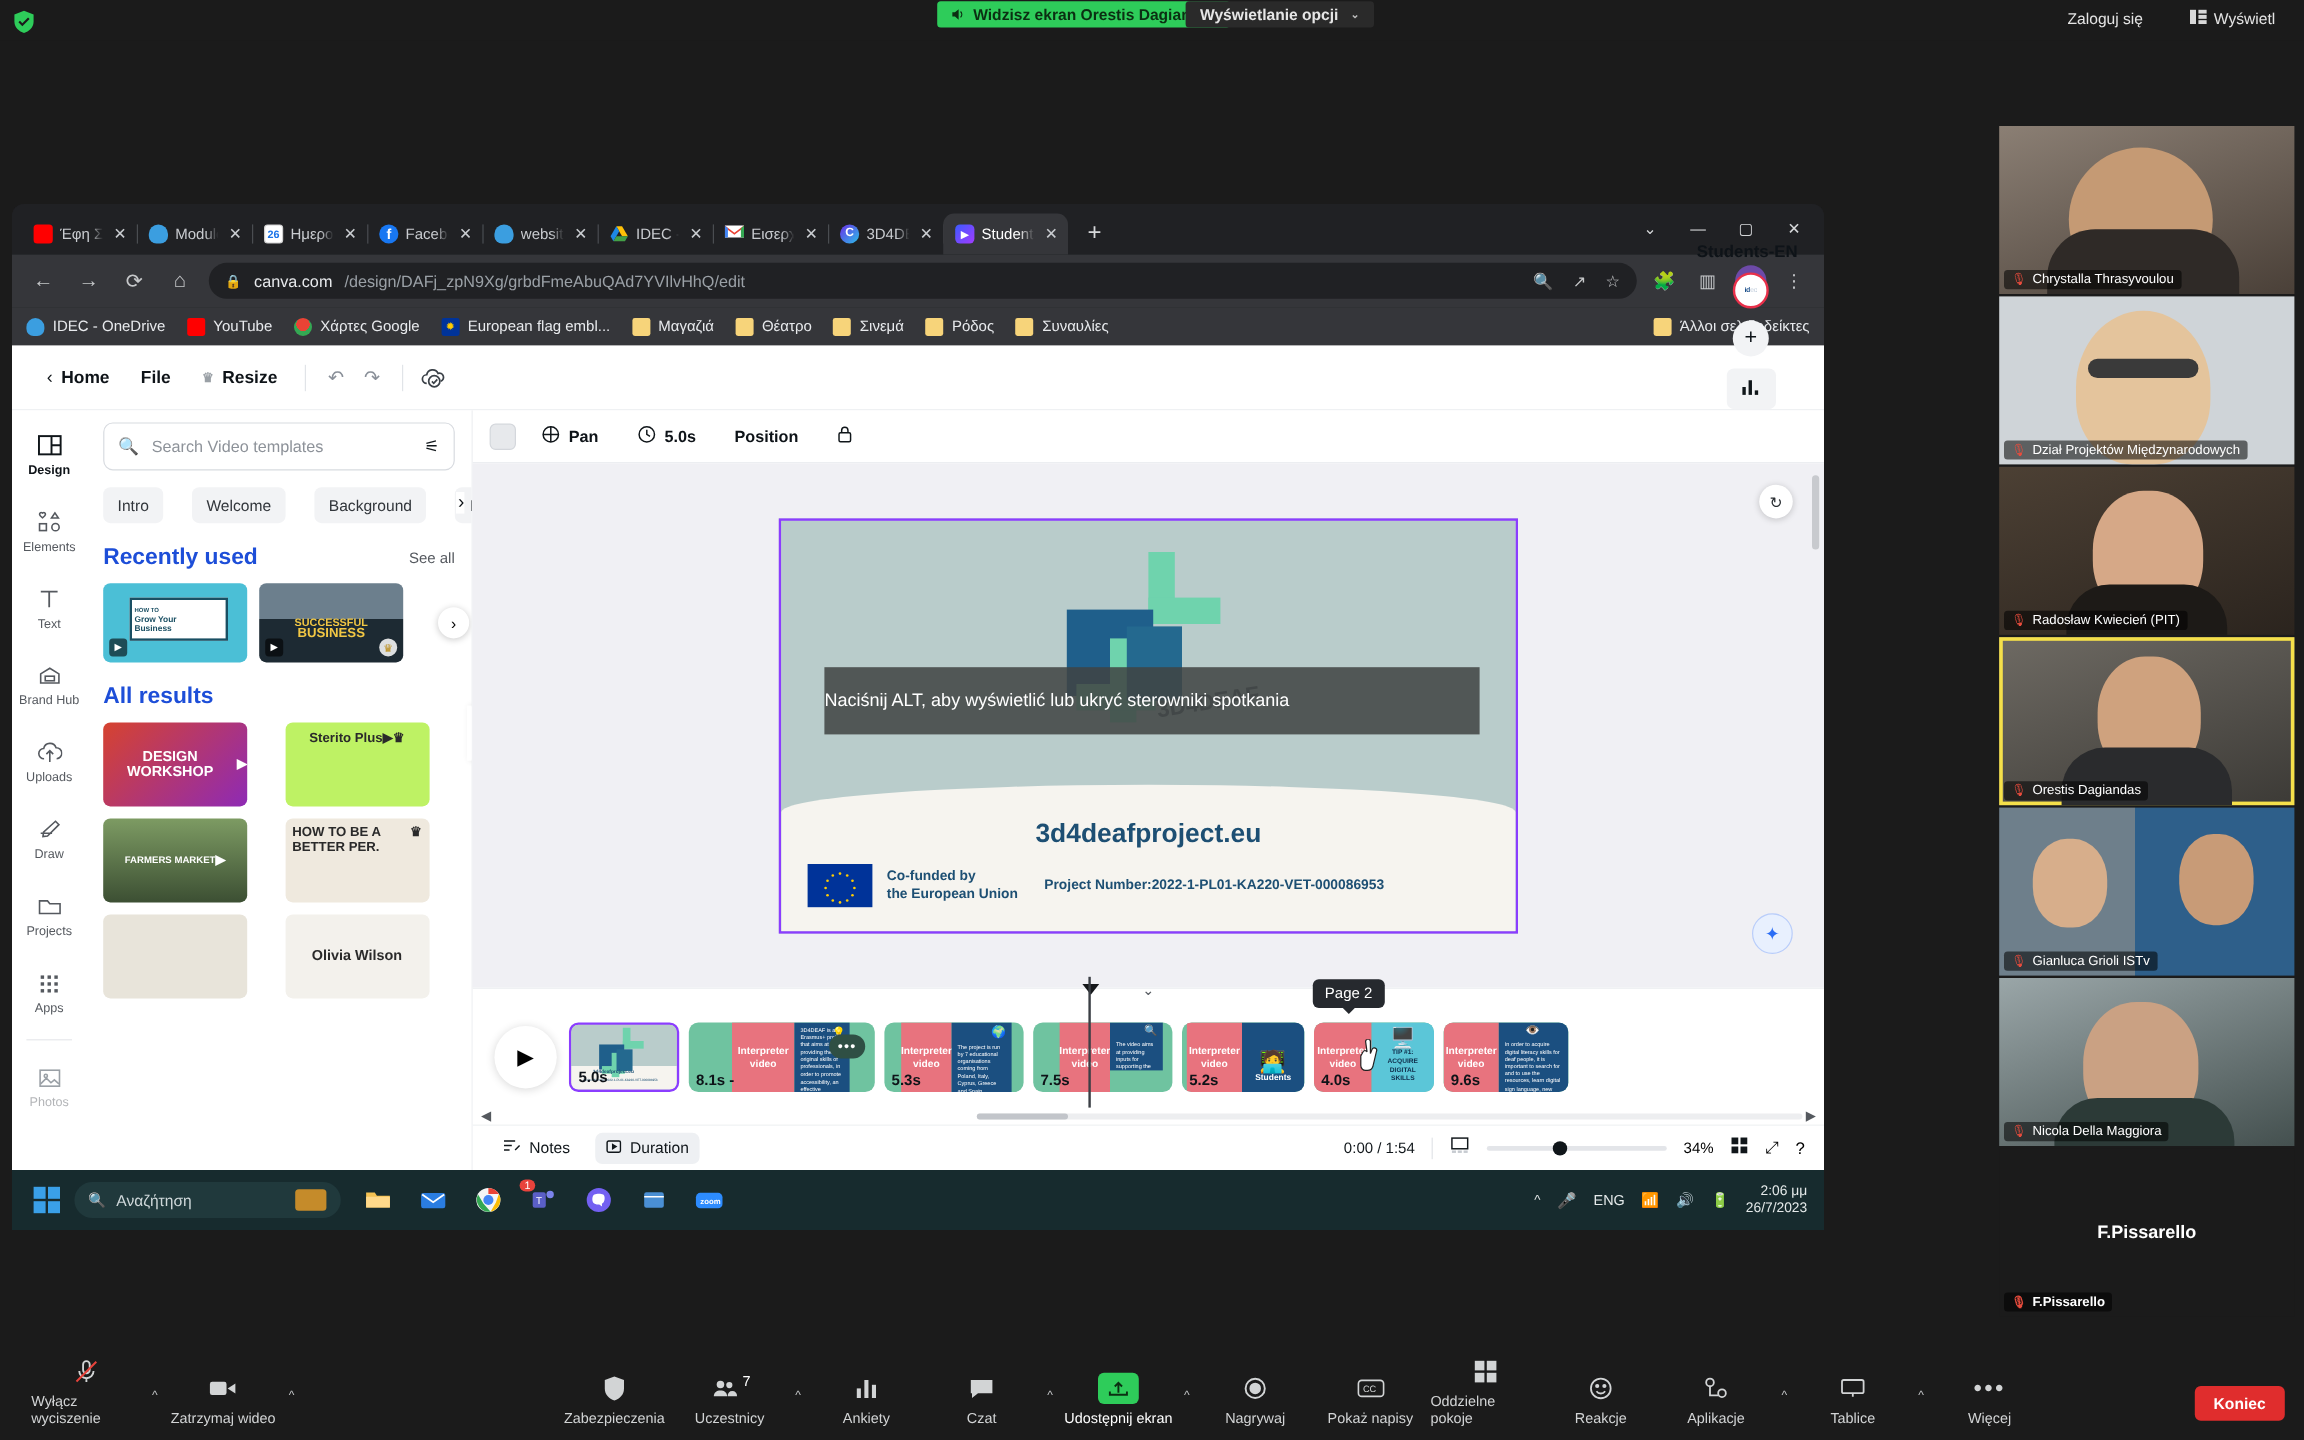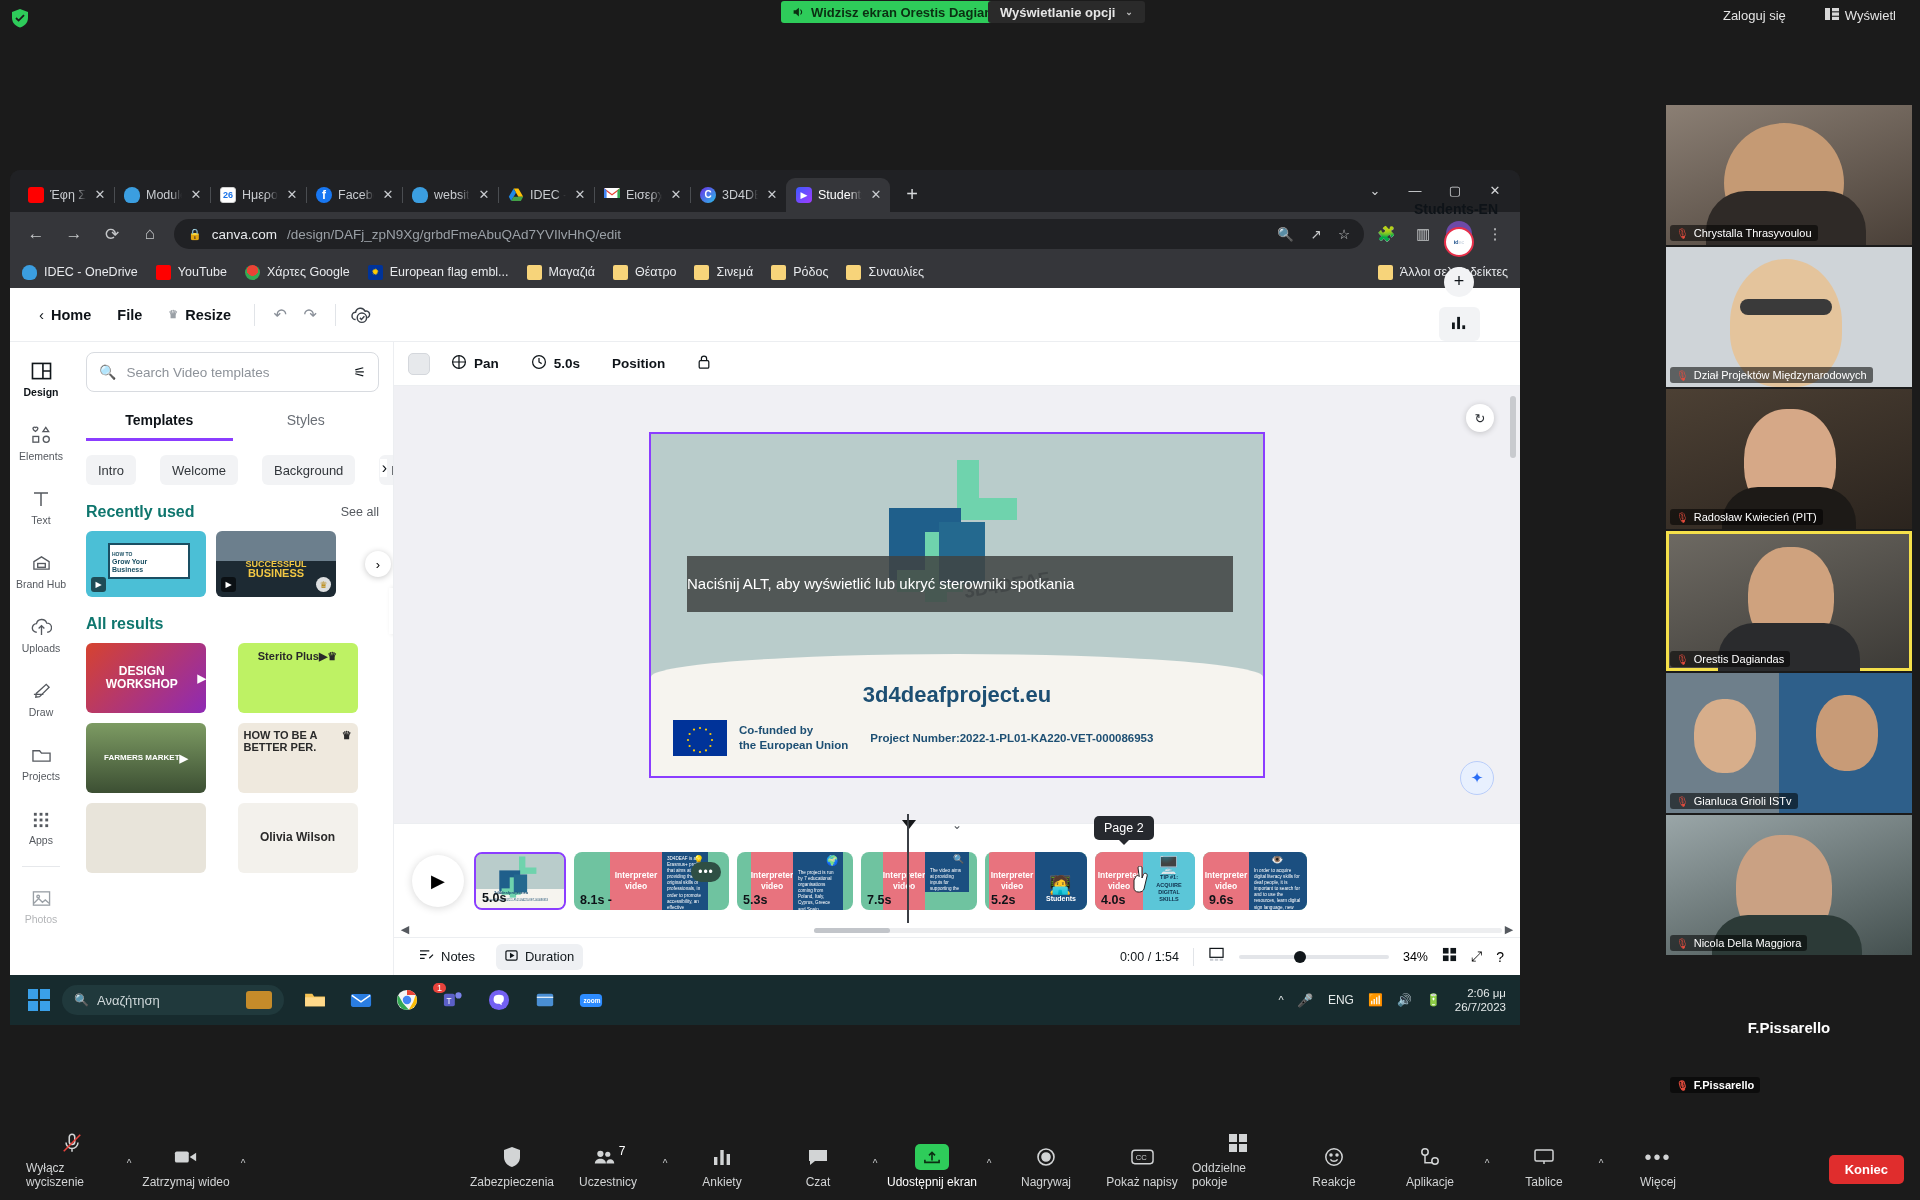--- a/index.html
+++ b/index.html
@@ -81,21 +81,21 @@
   .searchbox{height:40px;border:1px solid #d8dbe0;border-radius:8px;display:flex;align-items:center;gap:10px;padding:0 12px;}
   .searchbox .sph{flex:1;color:#8d9299;font-size:13.5px;}
   .ptabs{display:flex;margin-top:12px;position:relative;}
   .ptab{flex:1;text-align:center;font-size:14px;color:#6a6f76;padding:8px 0 10px;}
   .ptab.active{color:#0e1318;font-weight:700;border-bottom:3px solid #8b3dff;}
   .chips{display:flex;gap:24px;margin-top:14px;position:relative;}
   .chip{height:30px;padding:0 12px;border-radius:6px;background:#f2f3f5;font-size:13px;color:#32363b;
     display:flex;align-items:center;white-space:nowrap;}
   .chips .arrow{position:absolute;right:-8px;top:4px;font-size:16px;color:#0e1318;background:#fff;padding-left:2px;}
   .sect-head{display:flex;align-items:center;margin-top:18px;}
-  .sect-head h4{font-size:16px;font-weight:700;color:#0f766e;}
+  .sect-head h4{font-size:19px;font-weight:700;color:#1d4ed8;}
   .sect-head .seeall{margin-left:auto;font-size:12.5px;color:#55595f;}
   .thumb-row{display:flex;gap:10px;margin-top:10px;position:relative;}
   .thumb{width:120px;height:66px;border-radius:6px;position:relative;overflow:hidden;}
   .thumb .play{position:absolute;left:5px;bottom:5px;width:15px;height:15px;border-radius:3px;background:rgba(0,0,0,.6);
       color:#fff;font-size:8px;display:flex;align-items:center;justify-content:center;}
   .thumb .crown{position:absolute;right:5px;bottom:5px;width:15px;height:15px;border-radius:50%;background:rgba(255,255,255,.85);
       color:#b8860b;font-size:9px;display:flex;align-items:center;justify-content:center;}
   .rowarrow{position:absolute;right:-12px;top:20px;width:26px;height:26px;border-radius:50%;background:#fff;
       box-shadow:0 1px 6px rgba(0,0,0,.22);display:flex;align-items:center;justify-content:center;font-size:13px;}
   .grid{display:grid;grid-template-columns:1fr 1fr;gap:10px;margin-top:10px;}
@@ -520,24 +520,20 @@
           <span style="opacity:.45;">Photos</span>
         </div>
       </div>
 
       <div class="panel">
         <div class="searchbox">
           <span style="font-size:14px;color:#10161a;">🔍</span>
           <span class="sph">Search Video templates</span>
           <span style="font-size:14px;color:#10161a;">⚟</span>
         </div>
-        <div class="ptabs">
-          <div class="ptab active">Templates</div>
-          <div class="ptab">Styles</div>
-        </div>
         <div class="chips">
           <div class="chip">Intro</div>
           <div class="chip">Welcome</div>
           <div class="chip">Background</div>
           <div class="chip">Birthday</div>
           <div class="arrow">›</div>
         </div>
         <div class="sect-head">
           <h4>Recently used</h4>
           <span class="seeall">See all</span>

